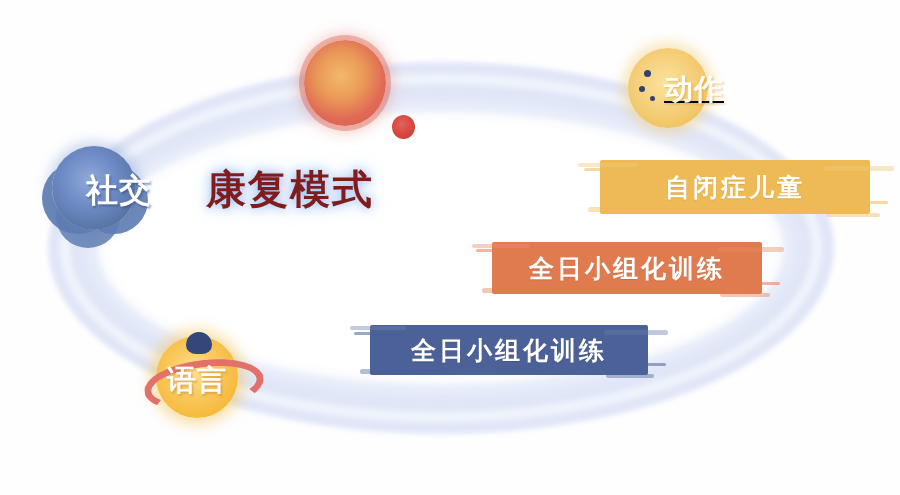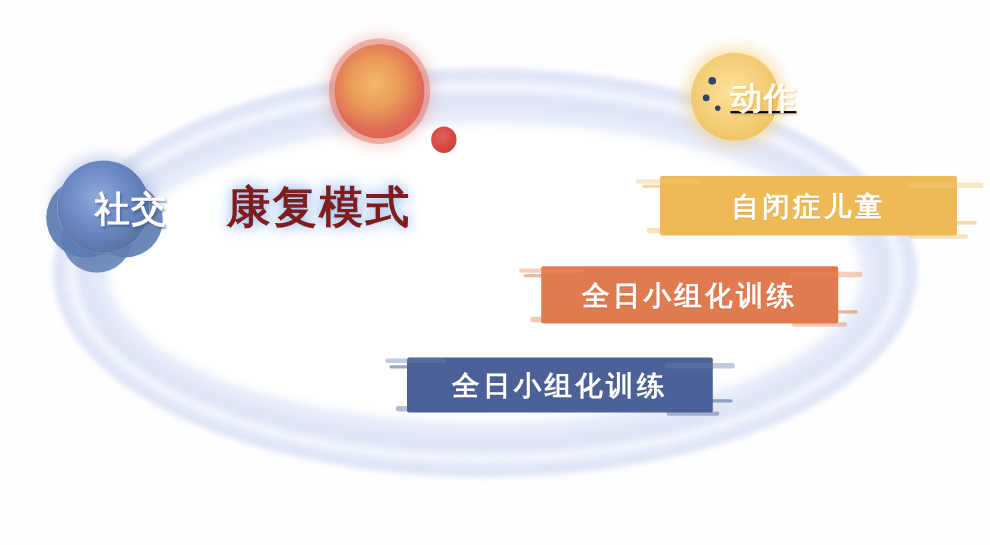--- a/index.html
+++ b/index.html
@@ -375,15 +375,21 @@
     <span class="dot d2"></span>
     <span class="dot d3"></span>
     <span class="node-label">动作</span>
   </div>
 
   <div class="node" id="node-social">
     <span class="blob"></span>
     <span class="node-label">社交</span>
   </div>
 
+  <div class="node" id="node-language">
+    <span class="blob"></span>
+    <span class="cap"></span>
+    <span class="ring-arc"></span>
+    <span class="node-label">语言</span>
+  </div>
 
 
 </div>
 
 </body></html>

